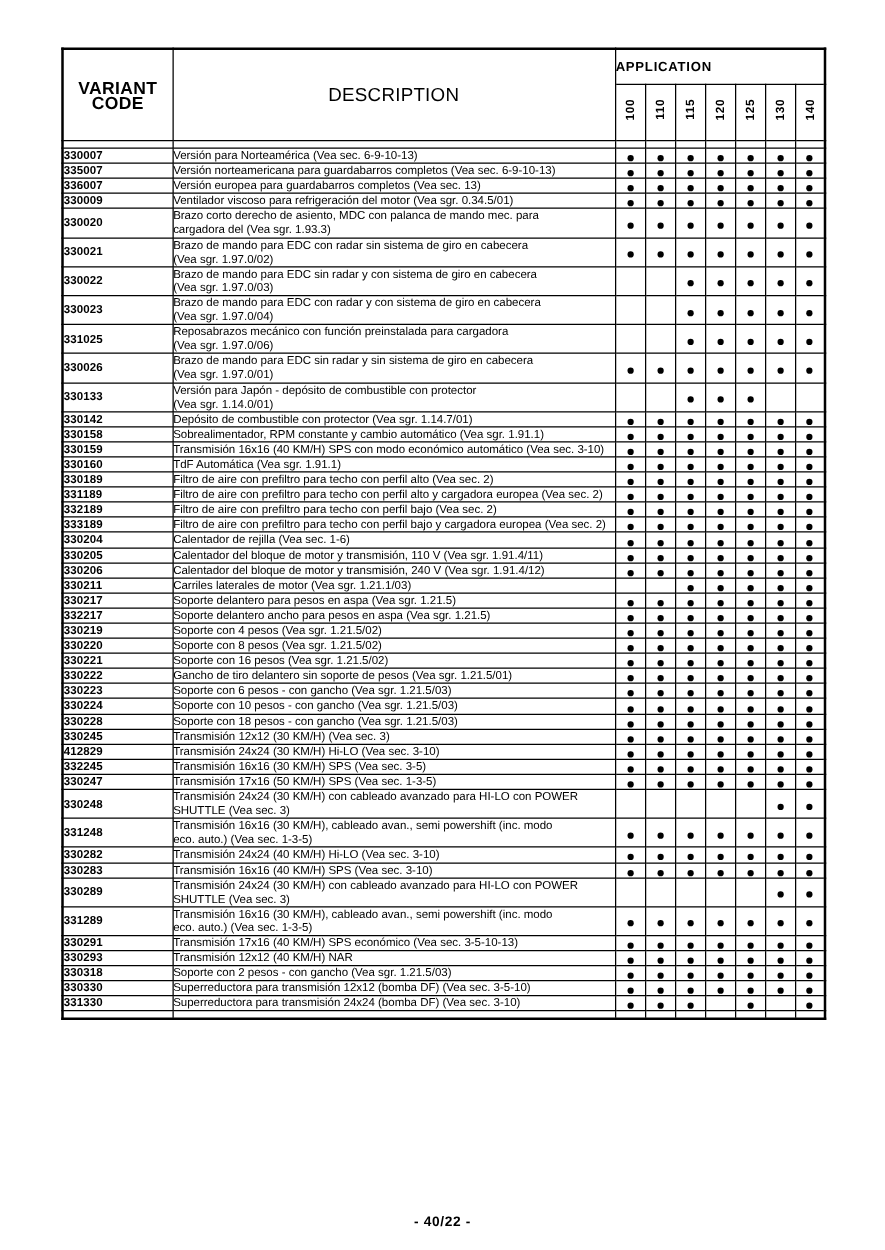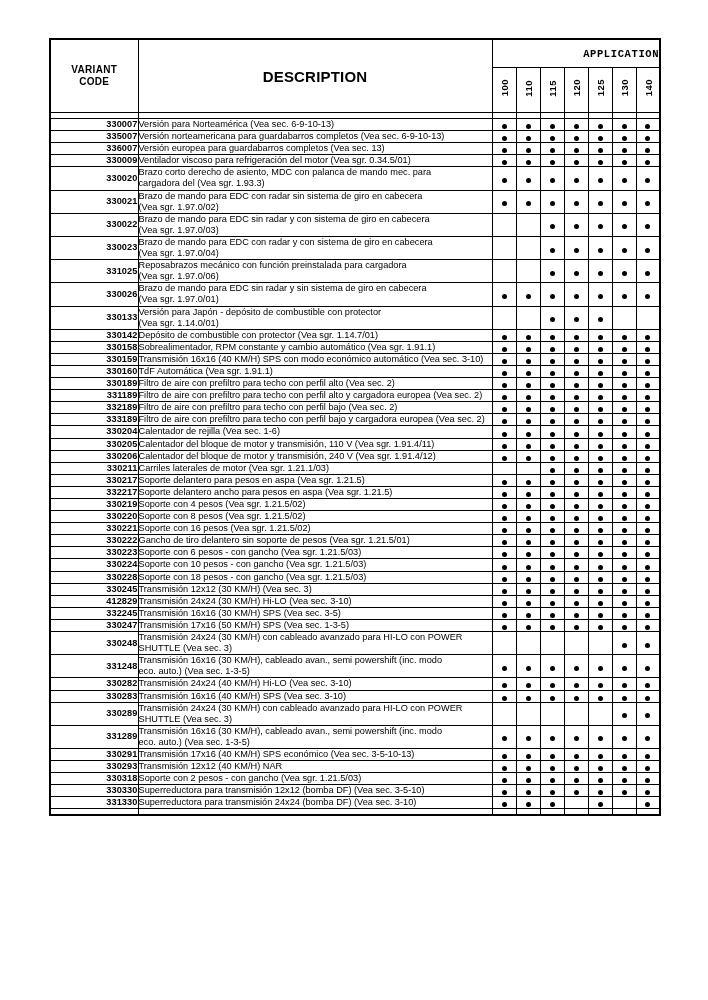--- a/index.html
+++ b/index.html
@@ -35,39 +35,38 @@
   }
   table.spec td, table.spec th {
     border: 1px solid #000;
     padding: 0;
     vertical-align: middle;
   }
   
   .hdr-variant {
     width: 88px;
     text-align: center;
-    font-size: 10px;
+    font-size: 14px;
     font-weight: bold;
     line-height: 12px;
     letter-spacing: .3px;
     padding: 2px 0;
     margin-top: 16px;
   }
   .hdr-desc {
     font-size: 15px;
-    font-weight: bold;
+    font-weight: normal;
     letter-spacing: .2px;
   }
   .hdr-app {
-    text-align: right;
+    text-align: left;
     font-size: 10.5px;
     font-weight: bold;
     letter-spacing: .6px;
     height: 27px;
-    font-family: Liberation Mono, monospace;
   }
   .appcol {
     width: 24px;
     text-align: center;
     height: 44px;
     position: relative;
   }
   .appcol span {
     display: inline-block;
     writing-mode: vertical-rl;
@@ -80,21 +79,21 @@
   
   tbody td {
     font-size: 9.2px;
     line-height: 11.1px;
     border-left: 1px solid #000;
     border-right: 1px solid #000;
     border-top: none;
     border-bottom: none;
   }
   td.code {
-    text-align: right;
+    text-align: left;
     font-weight: bold;
     font-size: 9.2px;
     vertical-align: top;
     padding-top: 1px;
     letter-spacing: .1px;
   }
   td.desc {
     padding-left: 4px;
     padding-right: 2px;
     font-weight: normal;
@@ -810,13 +809,14 @@
             <td class="sideonly"></td>
             <td class="sideonly"></td>
             <td class="sideonly"></td>
             <td class="sideonly"></td>
             <td class="sideonly"></td>
           </tr>
         </tbody>
     </table>
   </div>
 
+  <div class="footer">- 40/22 -</div>
 </div>
 
 </body></html>

